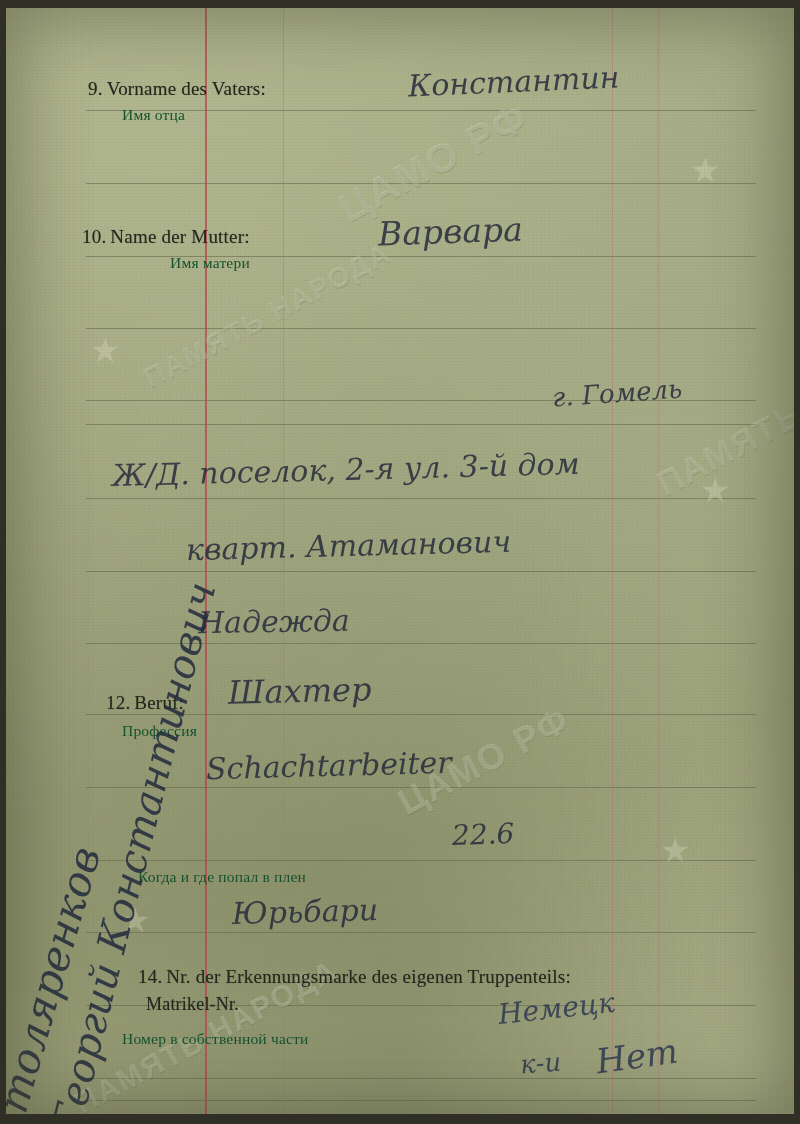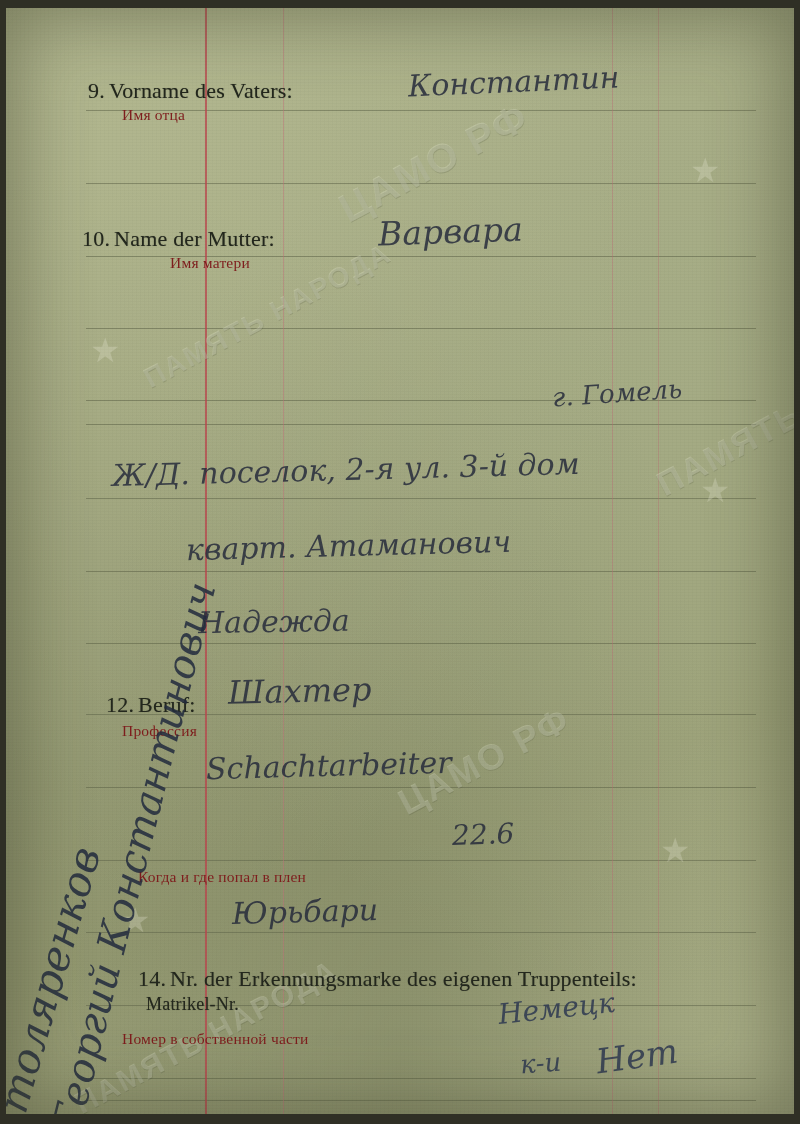--- a/index.html
+++ b/index.html
@@ -72,30 +72,30 @@
   #vrule-pink1 { left: 283px; width:1px; background: #c06f78; opacity: .45; }
   #vrule-pink2 { left: 612px; width:1px; background: #c06f78; opacity: .40; }
   #vrule-pink3 { left: 658px; width:1px; background: #b8646d; opacity: .35; }
 
   
   .field {
     position: absolute;
     color: #23271d;
   }
   .de {
-    font-size: 22px;
+    font-size: 19px;
     letter-spacing: .2px;
     white-space: nowrap;
     text-shadow: 0 0 1px rgba(35,39,29,.35);
   }
   .ru {
     font-size: 15.5px;
     letter-spacing: .2px;
     white-space: nowrap;
-    color: #7f1d1d;
+    color: #14532d;
   }
   .num { margin-right: 4px; }
 
   
   .hand {
     position: absolute;
     font-family: "DejaVu Serif", serif;
     font-style: italic;
     color: #1f2a3c;
     white-space: nowrap;

